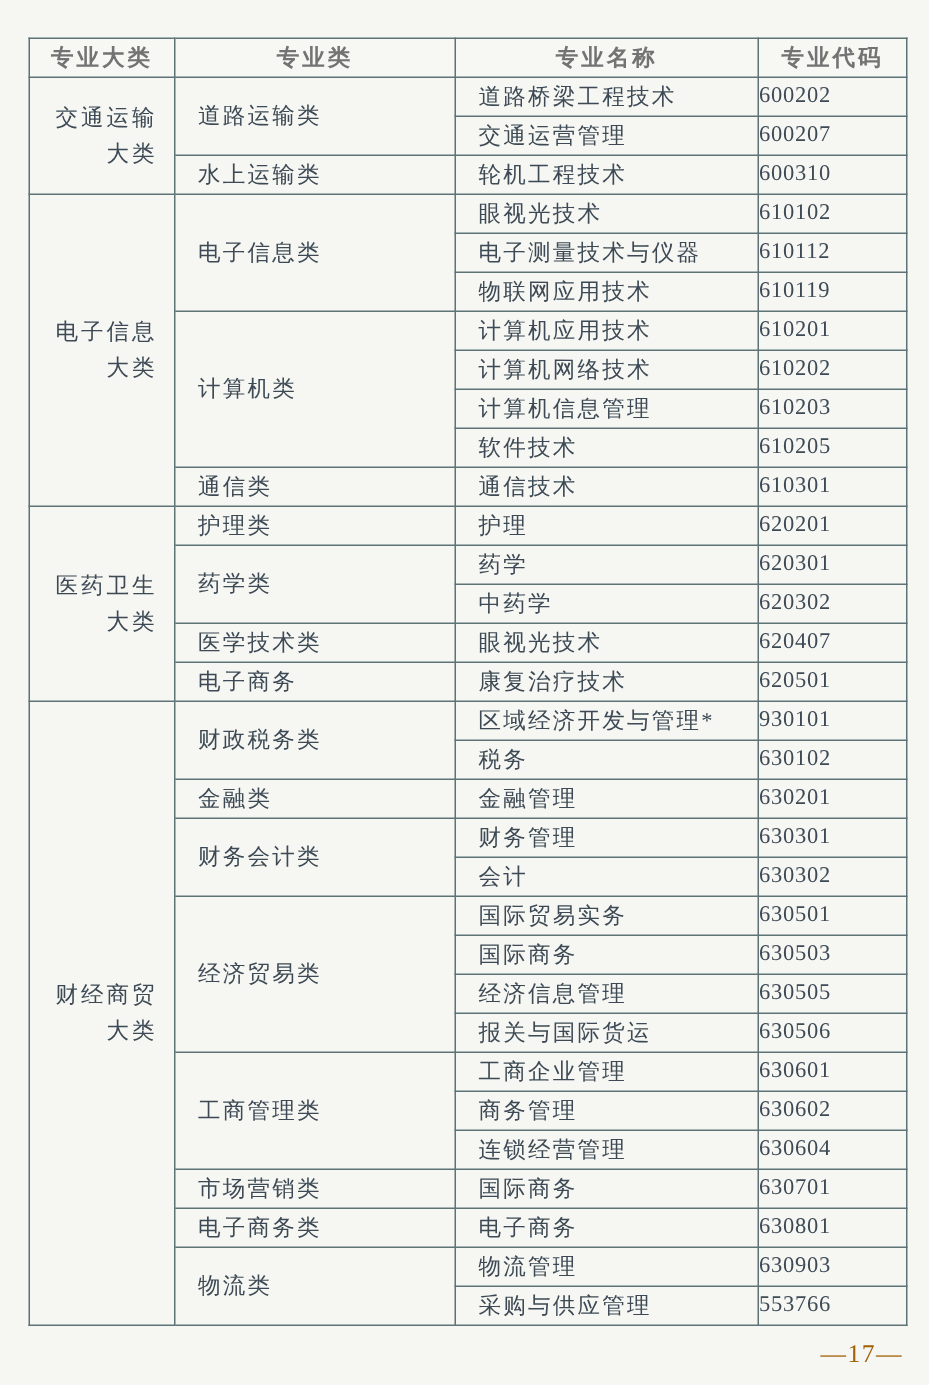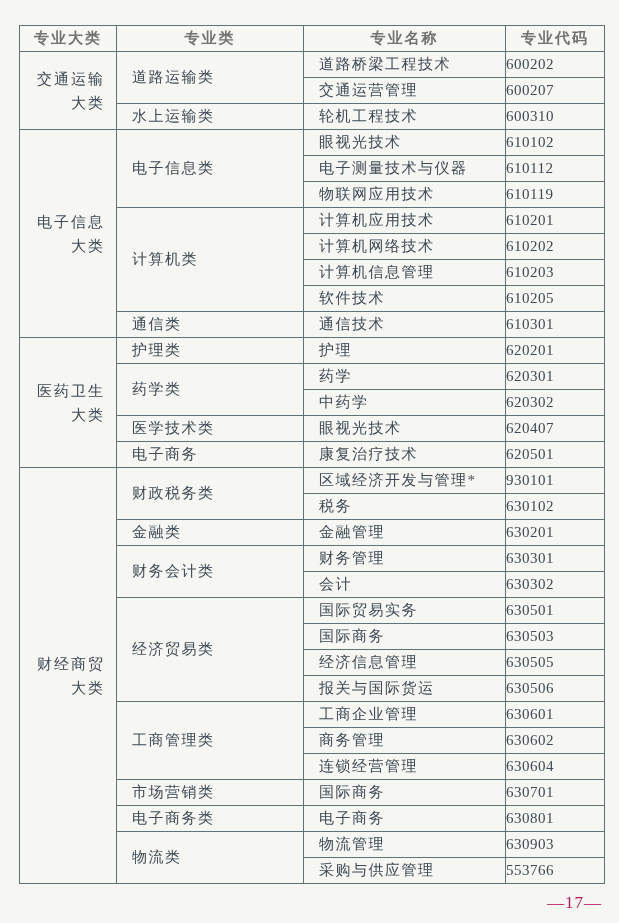--- a/index.html
+++ b/index.html
@@ -63,21 +63,21 @@
   }
   td.code-cell {
     text-align: left;
     letter-spacing: 0.5px;
   }
   .page-number {
     position: absolute;
     top: 893px;
     right: 17px;
     font-size: 17px;
-    color: #be185d;
+    color: #a16207;
     letter-spacing: 1px;
   }
 </style>
 </head>
 <body>
 
 <table class="majors-table">
   <colgroup>
     <col class="c1">
       <col class="c2">

